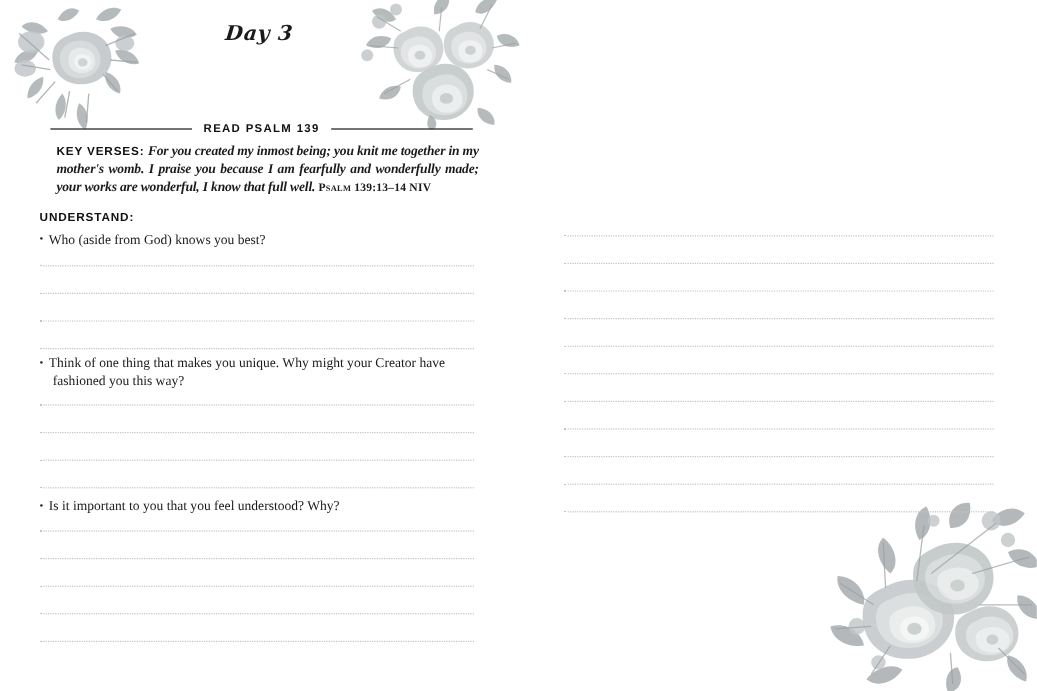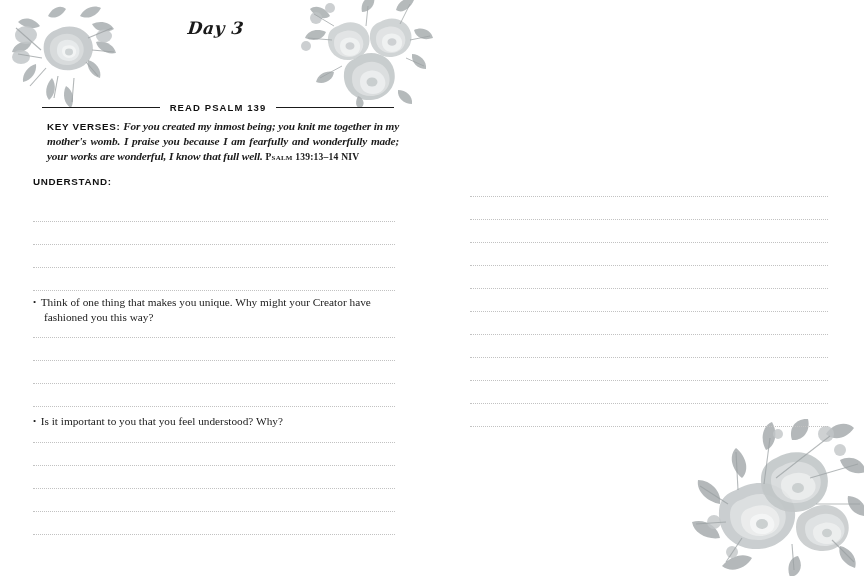--- a/index.html
+++ b/index.html
@@ -200,20 +200,21 @@
     </div>
 
     <div class="kv-block">
       <span class="lbl">KEY VERSES:</span>
       <span class="kv-text">For you created my inmost being; you knit me together in my mother's womb. I praise you because I am fearfully and wonderfully made; your works are wonderful, I know that full well.</span>
       <span class="ref">Psalm 139:13–14 NIV</span>
     </div>
 
     <div class="understand">UNDERSTAND:</div>
 
+    <div class="q q1">Who (aside from God) knows you best?</div>
     <div class="q q3">Is it important to you that you feel understood? Why?</div>
     <div class="q q2">Think of one thing that makes you unique. Why might your Creator have fashioned you this way?</div>
 
     <div>
       <div class="rline rl-left" style="top:221px"></div>
       <div class="rline rl-left" style="top:244px"></div>
       <div class="rline rl-left" style="top:267px"></div>
       <div class="rline rl-left" style="top:290px"></div>
 
       <div class="rline rl-left" style="top:337px"></div>

